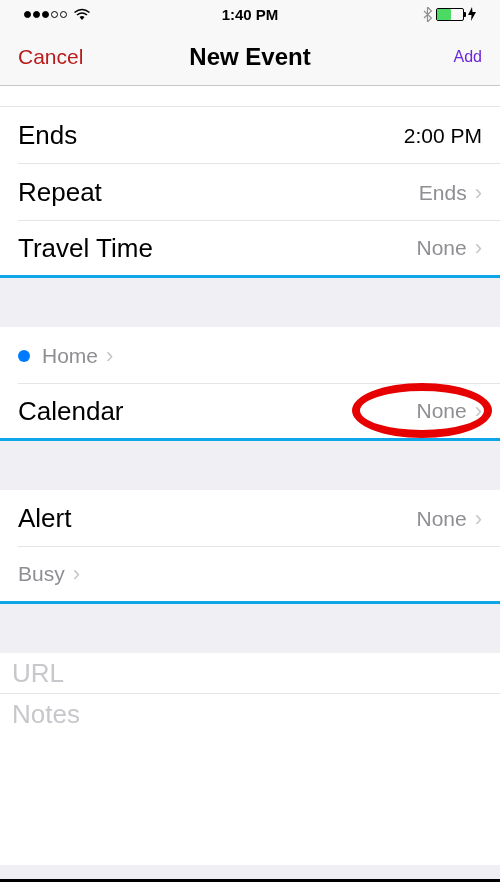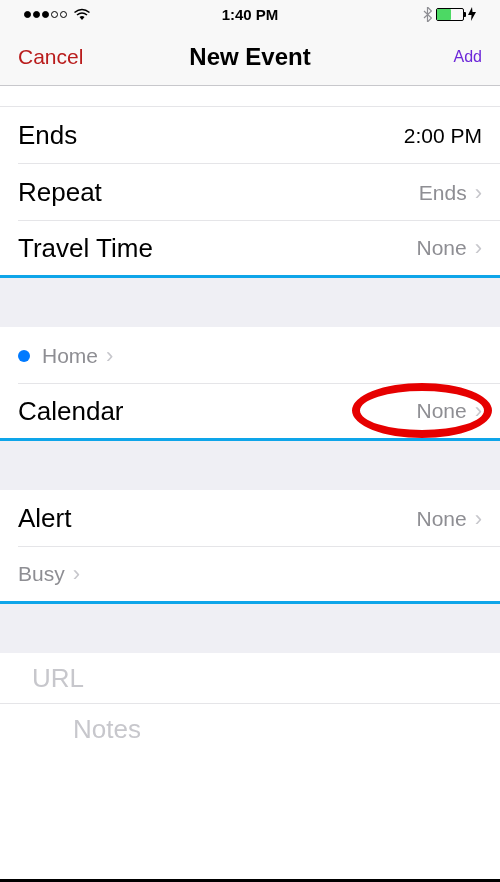--- a/index.html
+++ b/index.html
@@ -171,29 +171,28 @@
     }
     .partial-row {
       height: 21px;
       background: #fff;
       border-bottom: 1px solid #e5e5e8;
     }
     .notes-section {
       background: #fff;
     }
     .notes-row {
-      height: 51px;
-      display: flex;
-      align-items: center;
-      padding: 0 32px;
+      height: 41px;
+      display: flex;
+      align-items: center;
+      padding: 0 12px;
       border-bottom: 1px solid #e5e5e8;
     }
     .notes-row.last {
       border-bottom: none;
-      margin-left: 41px;
     }
     .notes-row .row-label {
       color: #c7c7cc;
     }
     .notes-area {
       height: 130px;
       background: #fff;
     }
     .red-oval {
       position: absolute;

